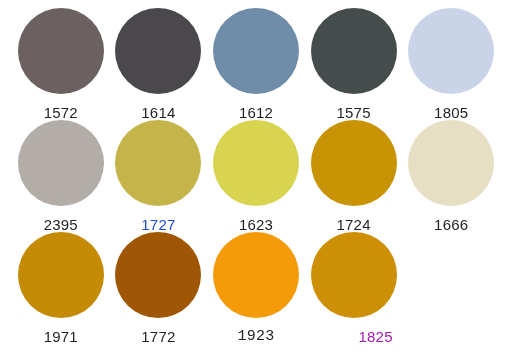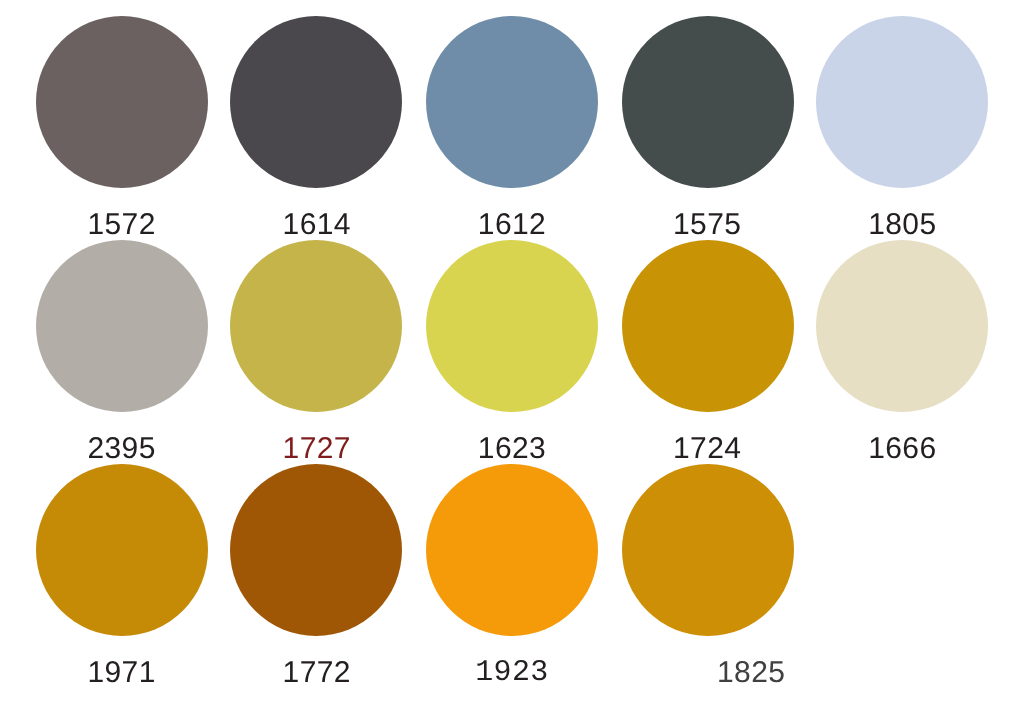--- a/index.html
+++ b/index.html
@@ -72,21 +72,21 @@
     <div class="swatch-cell">
       <div class="swatch-dot" style="background-color: rgb(201, 212, 232);"></div>
       <div class="swatch-label" style="color: rgb(35, 31, 32);">1805</div>
     </div>
     <div class="swatch-cell">
       <div class="swatch-dot" style="background-color: rgb(179, 173, 168);"></div>
       <div class="swatch-label" style="color: rgb(35, 31, 32);">2395</div>
     </div>
     <div class="swatch-cell">
       <div class="swatch-dot" style="background-color: rgb(196, 180, 74);"></div>
-      <div class="swatch-label" style="color: #7f1d1d;">1727</div>
+      <div class="swatch-label" style="color: #1d4ed8;">1727</div>
     </div>
     <div class="swatch-cell">
       <div class="swatch-dot" style="background-color: rgb(217, 212, 80);"></div>
       <div class="swatch-label" style="color: rgb(35, 31, 32);">1623</div>
     </div>
     <div class="swatch-cell">
       <div class="swatch-dot" style="background-color: rgb(200, 148, 5);"></div>
       <div class="swatch-label" style="color: rgb(35, 31, 32);">1724</div>
     </div>
     <div class="swatch-cell">
@@ -100,15 +100,15 @@
     <div class="swatch-cell">
       <div class="swatch-dot" style="background-color: rgb(160, 87, 5);"></div>
       <div class="swatch-label" style="color: rgb(35, 31, 32);">1772</div>
     </div>
     <div class="swatch-cell">
       <div class="swatch-dot" style="background-color: rgb(245, 154, 9);"></div>
       <div class="swatch-label" style="color: rgb(35, 31, 32); font-family: Liberation Mono, monospace;">1923</div>
     </div>
     <div class="swatch-cell">
       <div class="swatch-dot" style="background-color: rgb(205, 143, 5);"></div>
-      <div class="swatch-label" style="color: #404040; margin-left: 44px;">1825</div>
+      <div class="swatch-label" style="color: #a21caf; margin-left: 44px;">1825</div>
     </div>
   </div>
 
 </body></html>

